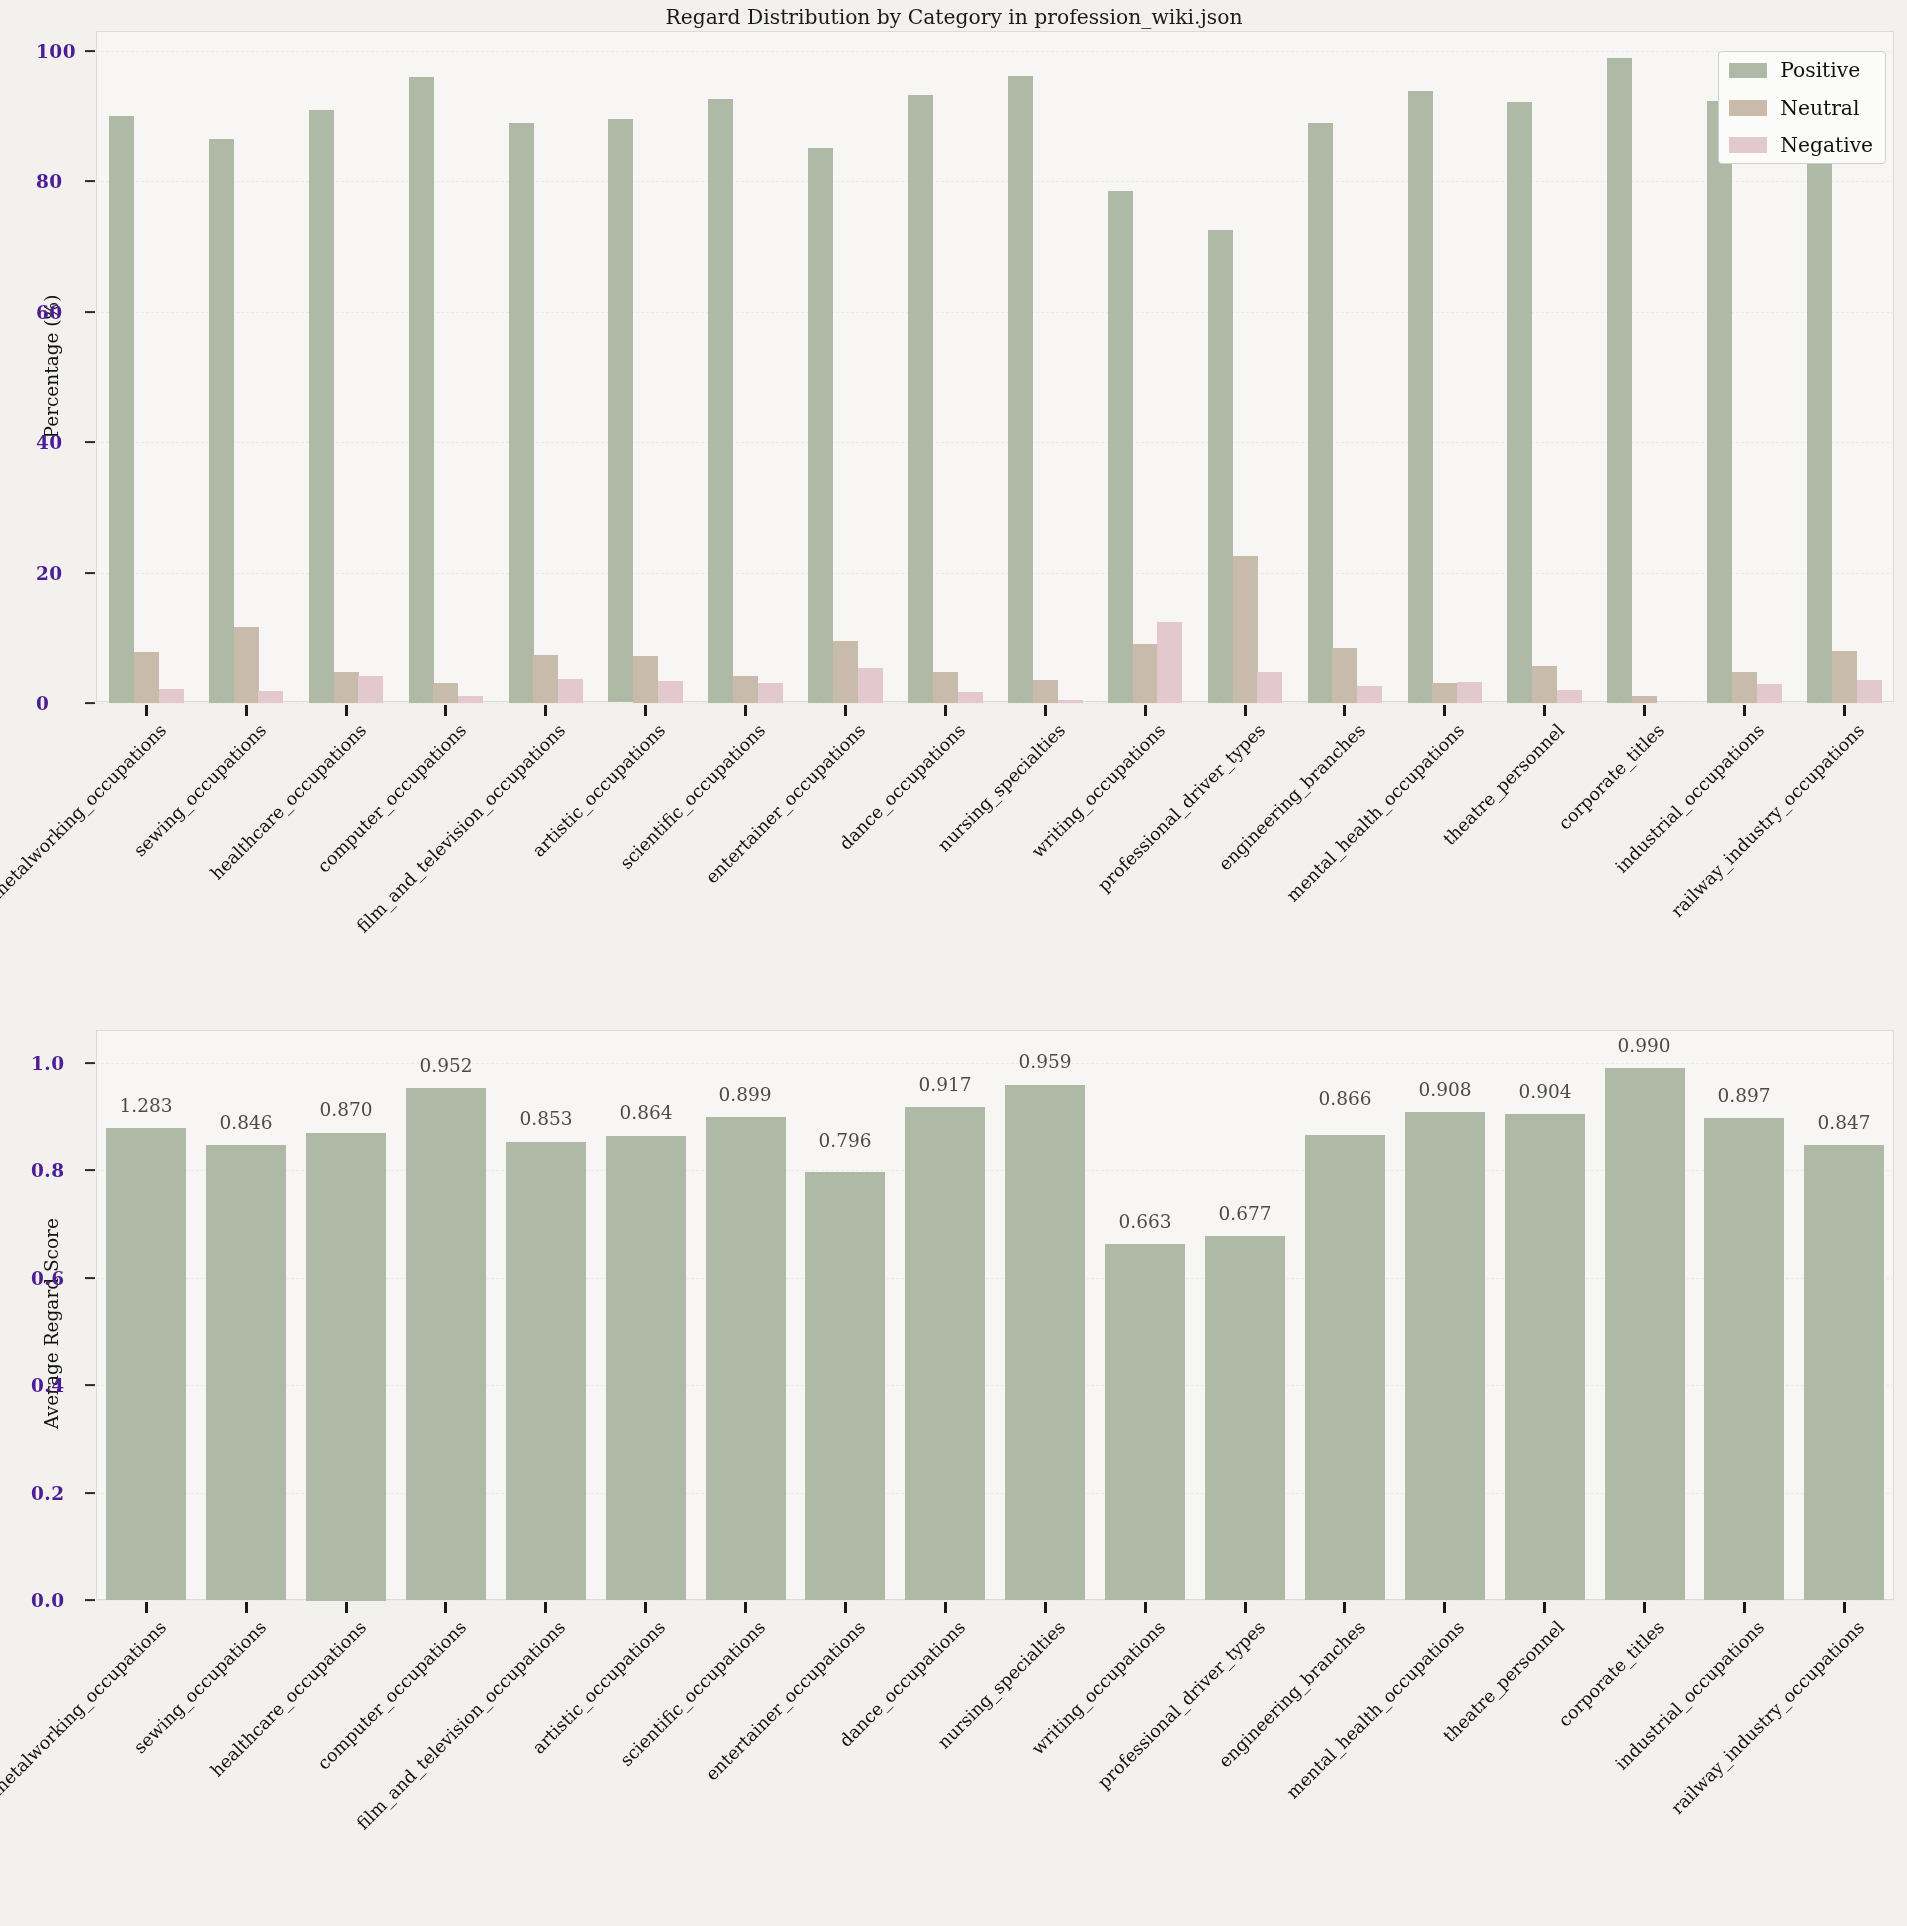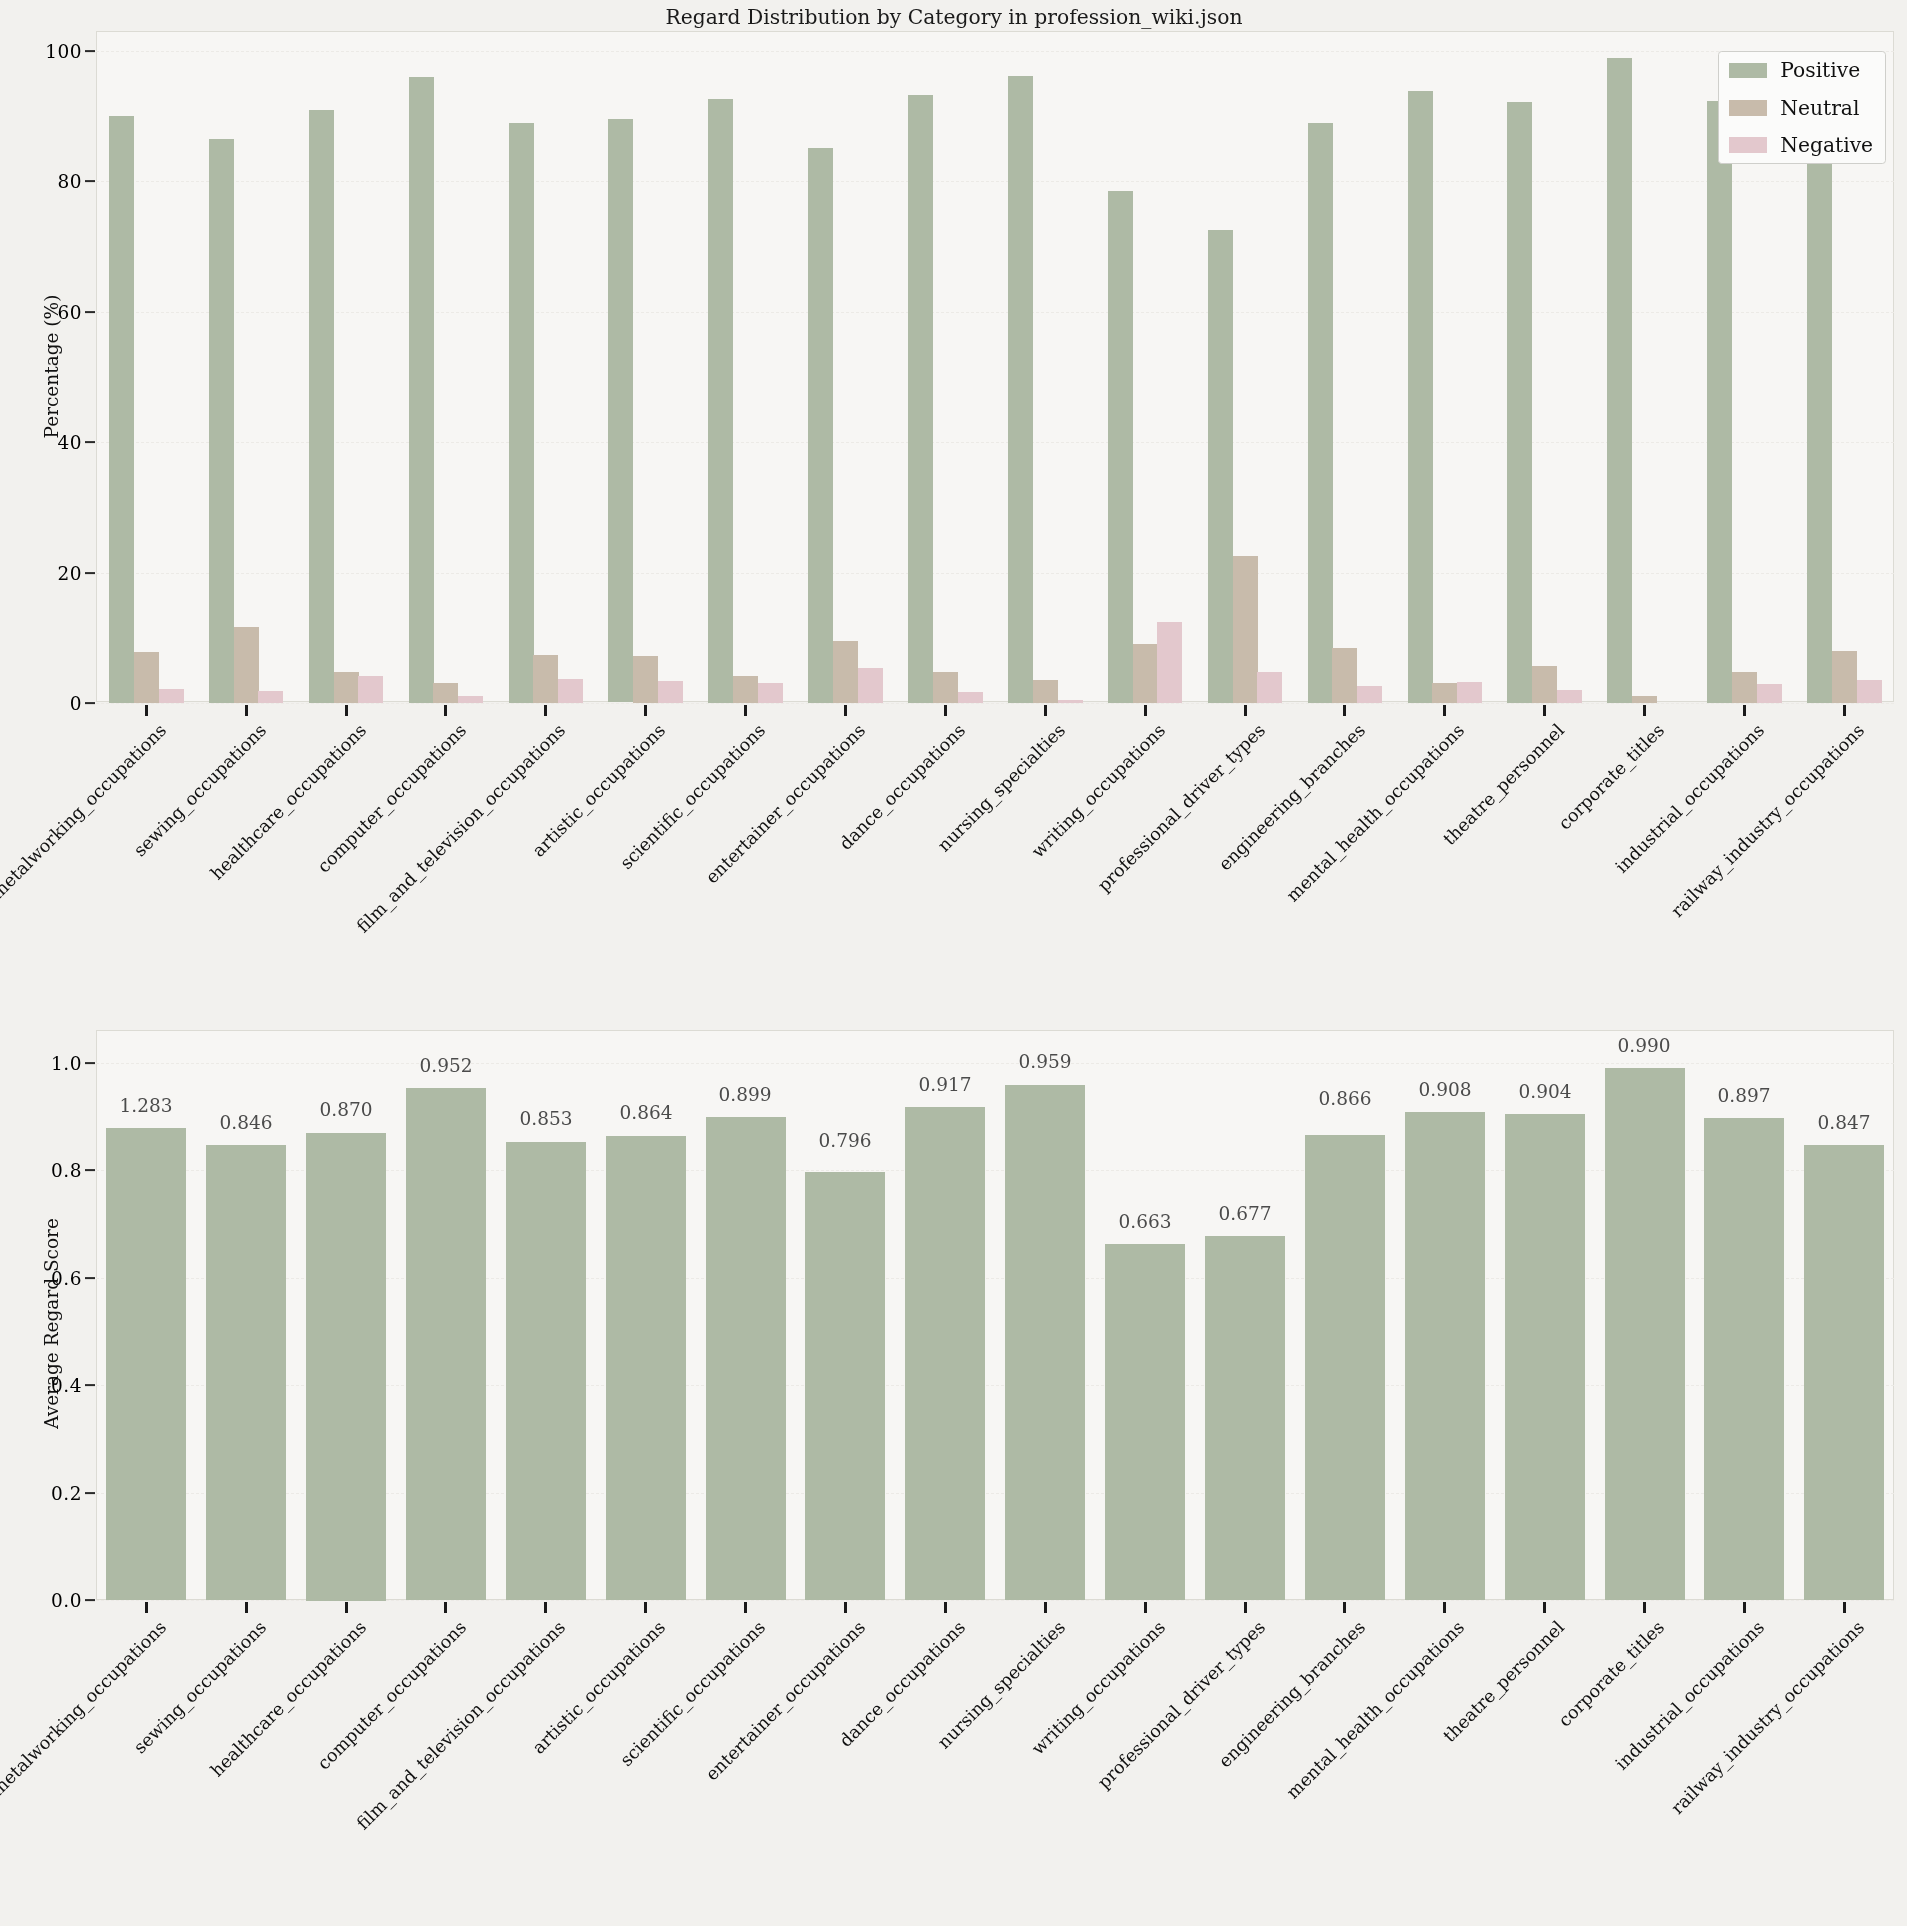--- a/index.html
+++ b/index.html
@@ -21,24 +21,25 @@
     position:absolute;
     background:#f7f6f4;
     border:1.4px solid #dcdbd4;
     box-sizing:border-box;
   }
   .gridline{
     position:absolute;left:0;right:0;height:0;
     border-top:1.4px dashed #eceae6;
   }
   .ytick-label{
-    position:absolute;right:0;text-align:right;
-    font-size:18.5px;color:#000000;white-space:nowrap;
+    position:absolute;right:0;
+    font-size:18.5px;color:#4c1d95;white-space:nowrap;
     transform:translateY(-50%);
     letter-spacing:0.5px;
+    font-weight:bold;
   }
   .ytick-mark{
     position:absolute;width:10.2px;height:1.8px;background:#2a2a2a;
     transform:translateY(-50%);
   }
   .ylabel{
     position:absolute;
     font-size:18.5px;color:#111;white-space:nowrap;
     transform-origin:50% 50%;
     transform:rotate(-90deg);

